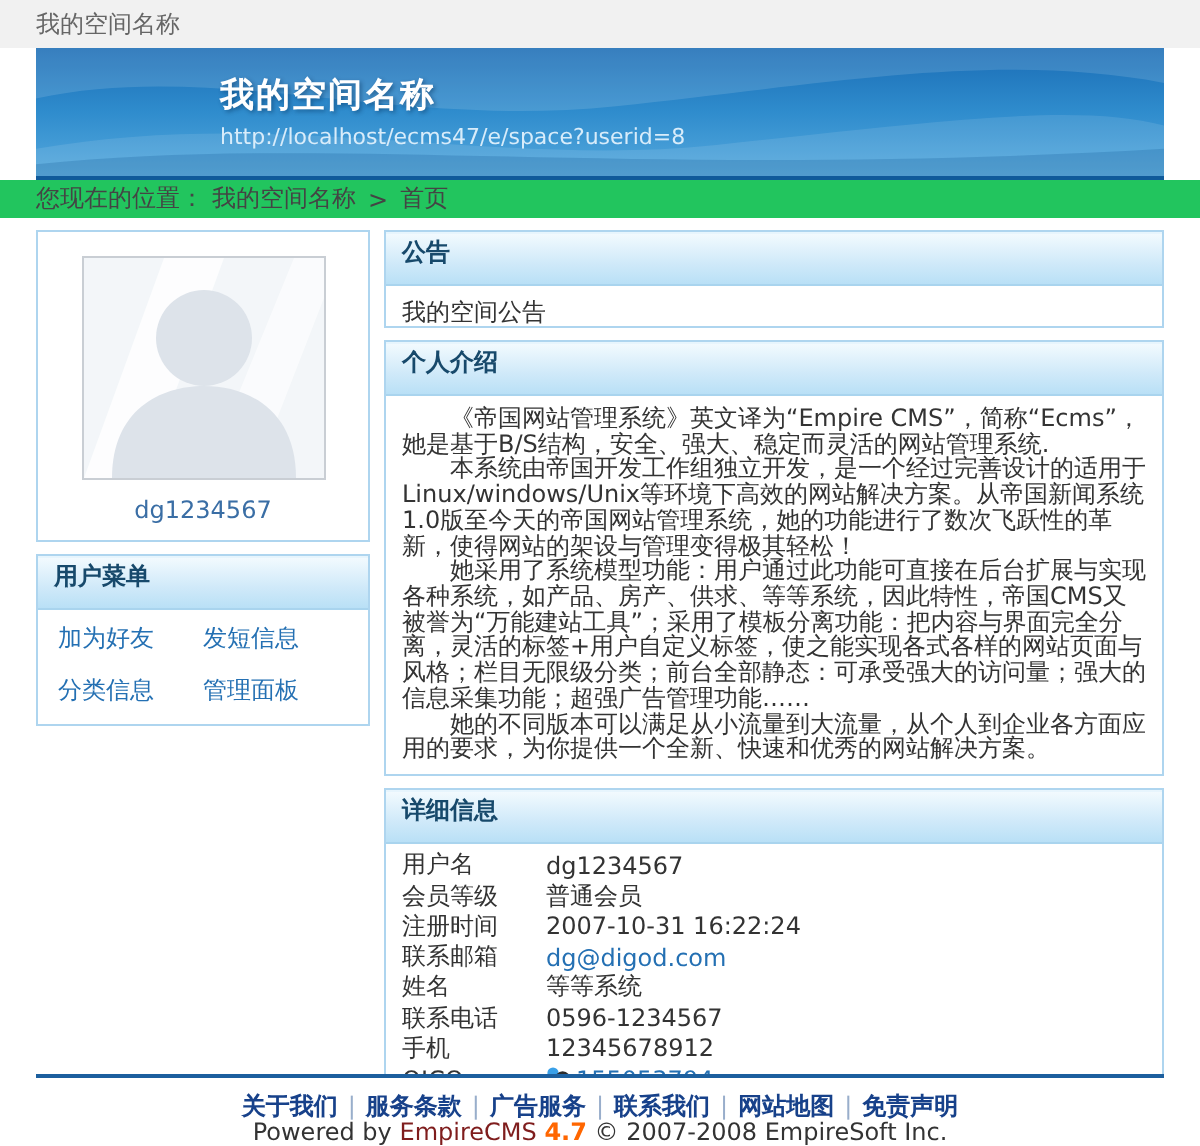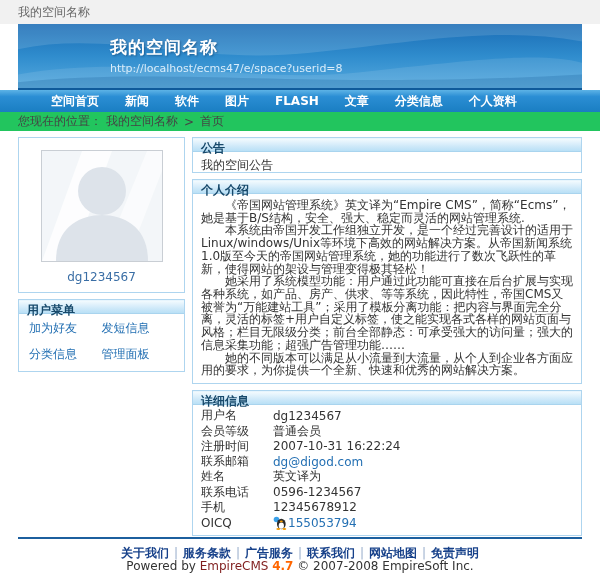--- a/index.html
+++ b/index.html
@@ -38,21 +38,21 @@
 
   
   .main { flex:1; overflow:hidden; padding-top:6px; }
   .main .inner { display:flex; gap:7px; align-items:flex-start; }
   .left-col { width:167px; flex:none; }
   .right-col { flex:1; min-width:0; }
 
   .box { background:#fff; border:1px solid #aed5ef; margin-bottom:6px; }
   .box-header { background:linear-gradient(180deg,#f2fafe 0%,#cfe9f9 60%,#b9e0f6 100%);
     border-bottom:1px solid #a9d4ee; border-top:1px solid #e7f5fd;
-    color:#17496b; font-weight:bold; padding:2px 8px; height:14px; line-height:15px; font-size:12px; }
+    color:#17496b; font-weight:bold; padding:2px 8px; height:27px; line-height:15px; font-size:12px; }
   .box-body { padding:4px 8px; }
 
   
   .profile-box { padding:12px 0 8px; text-align:center; }
   .avatar-frame { width:122px; height:112px; margin:0 auto; border:1px solid #c9ced4; background:#f3f6f9; overflow:hidden; }
   .username { color:#3a6ea5; margin-top:8px; font-size:12px; }
 
   
   .menu-grid { display:grid; grid-template-columns:1fr 1fr; padding:6px 10px 8px; row-gap:9px; }
   .menu-grid a { color:#2470b3; text-decoration:none; cursor:pointer; font-size:12px; }
@@ -97,32 +97,20 @@
         <path d="M0,52 C120,30 230,62 340,50 C450,38 520,28 564,40 L564,66 L0,66 Z" fill="rgba(255,255,255,0.10)"></path>
         <path d="M0,60 C150,44 300,68 564,52 L564,66 L0,66 Z" fill="rgba(20,90,150,0.25)"></path>
       </svg>
       <div class="banner-text">
         <div class="banner-title">我的空间名称</div>
         <div class="banner-url">http://localhost/ecms47/e/space?userid=8</div>
       </div>
     </div>
   </div>
 
-  <div class="nav">
-    <div class="inner" id="navBar">
-        <a class="nav-item">空间首页</a>
-        <a class="nav-item">新闻</a>
-        <a class="nav-item">软件</a>
-        <a class="nav-item">图片</a>
-        <a class="nav-item">FLASH</a>
-        <a class="nav-item">文章</a>
-        <a class="nav-item">分类信息</a>
-        <a class="nav-item">个人资料</a>
-      </div>
-  </div>
 
   <div class="breadcrumb">
     <div class="inner">
       <span>您现在的位置：</span>
       <a>我的空间名称</a>
       <span class="gt">&gt;</span>
       <a>首页</a>
     </div>
   </div>
 
@@ -193,21 +181,21 @@
               </div>
               <div class="detail-row">
                 <span class="detail-label">联系邮箱</span>
                 <span class="detail-value">
                   <a>dg@digod.com</a>
                 </span>
               </div>
               <div class="detail-row">
                 <span class="detail-label">姓名</span>
                 <span class="detail-value">
-                  <span>英文译为</span>
+                  <span>等等系统</span>
                 </span>
               </div>
               <div class="detail-row">
                 <span class="detail-label">联系电话</span>
                 <span class="detail-value">
                   <span>0596-1234567</span>
                 </span>
               </div>
               <div class="detail-row">
                 <span class="detail-label">手机</span>

